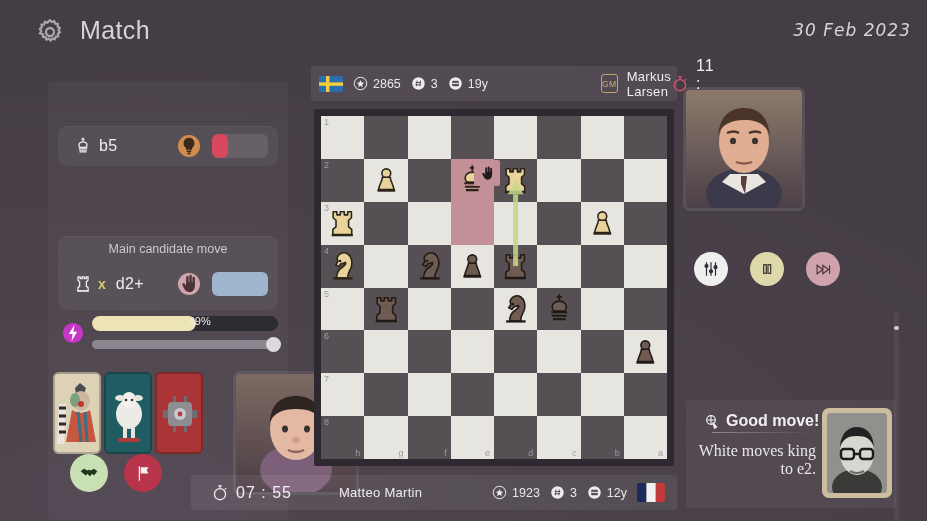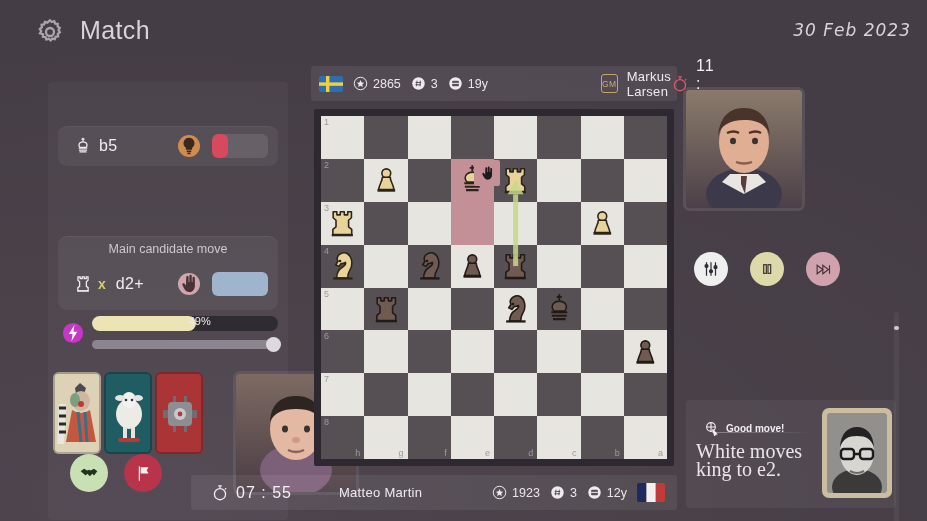--- a/index.html
+++ b/index.html
@@ -108,25 +108,25 @@
              overflow:hidden;background:linear-gradient(160deg,#7c6b63,#4f4349);
              box-shadow:0 0 0 3px rgba(255,255,255,.10);}
   .ctrlrow{position:absolute;left:8px;top:162px;width:150px;height:42px;display:flex;gap:22px;}
   .cbtn{width:34px;height:34px;border-radius:50%;display:flex;align-items:center;justify-content:center;}
   .cbtn.white{background:#efefef;}
   .cbtn.cream{background:#ded9ab;}
   .cbtn.pink{background:#cfa2ae;}
   .tipbox{position:absolute;left:0;top:310px;width:210px;height:108px;
           background:rgba(255,255,255,.05);border-radius:4px;}
   .tiphead{position:absolute;left:12px;top:12px;display:flex;align-items:center;}
-  .tiphead span{font-size:10px;font-weight:bold;color:#f2eef3;margin-left:6px;margin-top:8px;}
+  .tiphead span{font-size:16px;font-weight:bold;color:#f2eef3;margin-left:6px;}
   .tiprule{position:absolute;left:26px;top:32px;width:100px;height:1px;
            background:linear-gradient(90deg,rgba(255,255,255,.35),rgba(255,255,255,0));}
-  .tiptext{position:absolute;left:10px;top:42px;width:120px;text-align:left;
-           font-family:"Liberation Serif",serif;font-size:20px;line-height:18px;color:#eae5eb;}
+  .tiptext{position:absolute;left:10px;top:42px;width:120px;text-align:right;
+           font-family:"Liberation Serif",serif;font-size:16px;line-height:18px;color:#eae5eb;}
   .tvframe{position:absolute;left:136px;top:8px;width:70px;height:90px;border-radius:7px;
            background:#cbbd9d;padding:5px;box-sizing:border-box;}
   .tvscreen{width:100%;height:100%;border-radius:4px;overflow:hidden;background:#8c8a86;}
   .scroll{position:absolute;right:7px;top:222px;width:5px;height:240px;background:rgba(255,255,255,.05);border-radius:3px;}
   .scroll i{position:absolute;left:0;top:14px;width:5px;height:4px;background:#cfcad2;border-radius:2px;}
 </style>
 </head>
 <body>
 
 <div class="app">

